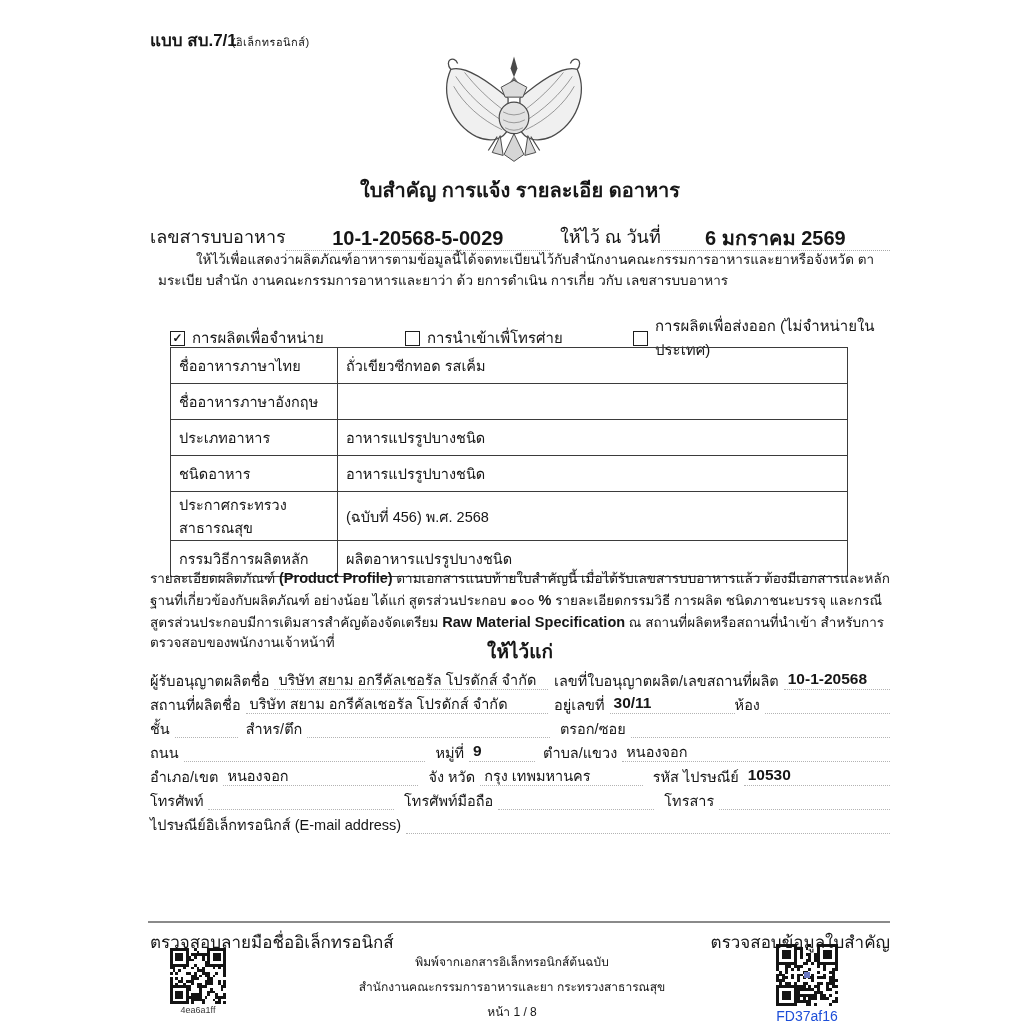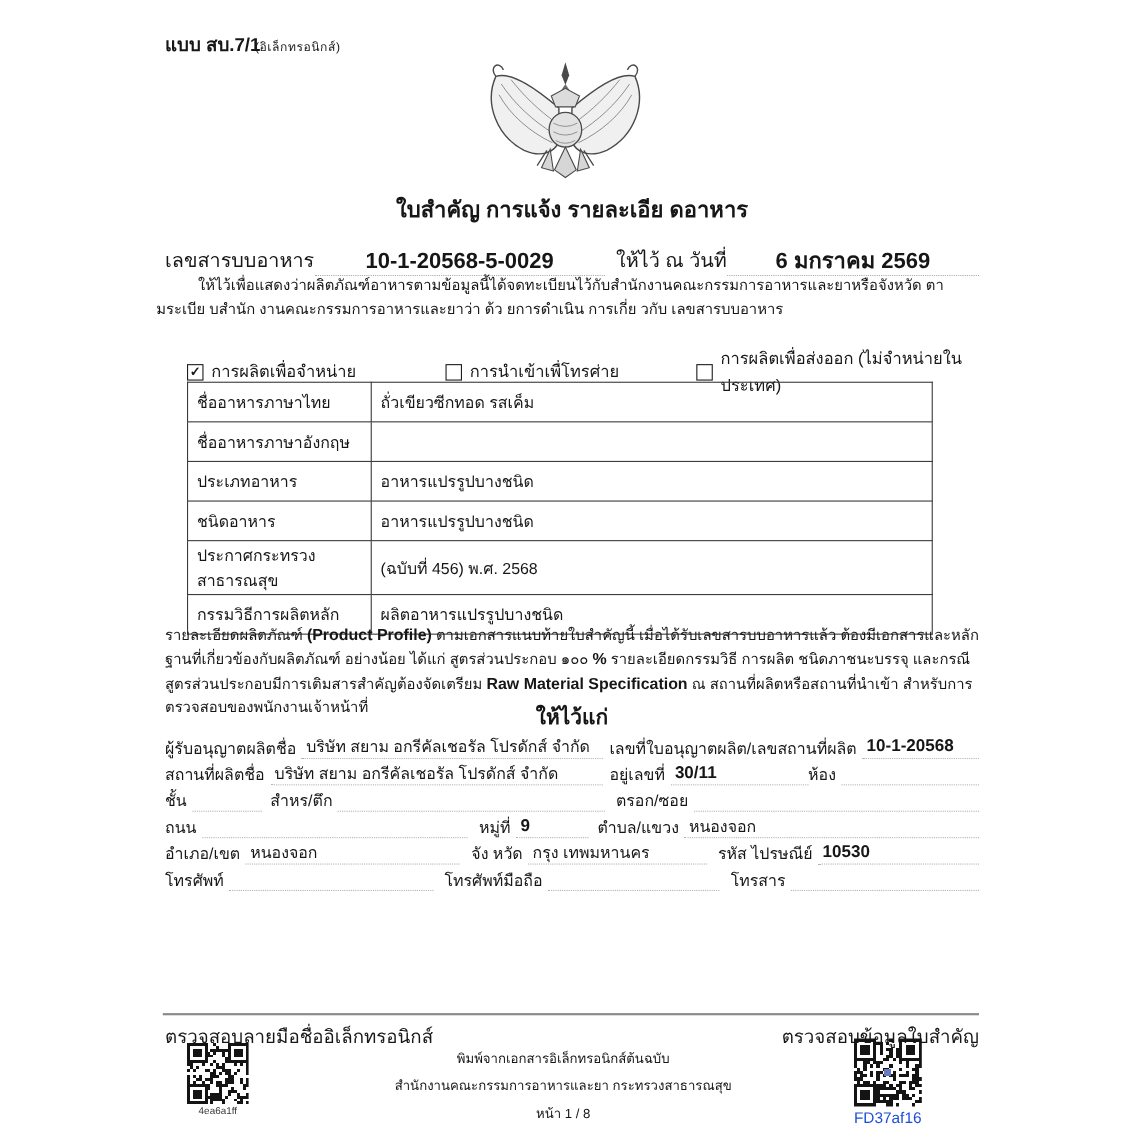--- a/index.html
+++ b/index.html
@@ -16,21 +16,21 @@
   .doc-title{position:absolute;left:150px;top:174px;width:740px;text-align:center;
     font-size:20px;font-weight:600;}
   
   .serial-row{position:absolute;left:150px;top:222px;width:740px;display:flex;align-items:flex-end;text-align:center;}
   .s-left{width:400px;display:flex;align-items:flex-end;}
   .s-right{flex:1;display:flex;align-items:flex-end;margin-left:10px;}
   .s-lbl{font-size:18px;white-space:nowrap;}
   .s-val{flex:1;font-size:20px;font-weight:bold;border-bottom:1.5px dotted #a8a8a8;
     white-space:nowrap;padding:0 2px;line-height:1.15;}
   
-  .intro{position:absolute;left:142px;top:250px;width:748px;font-size:13.5px;line-height:1.55;
+  .intro{position:absolute;left:158px;top:250px;width:748px;font-size:13.5px;line-height:1.55;
     text-indent:38px;}
   .profile{position:absolute;left:150px;top:568px;width:750px;font-size:13.5px;line-height:1.5;}
   .latin-b{font-weight:bold;font-size:14.5px;}
   
   .checkbox-row{position:absolute;left:170px;top:314px;width:712px;display:flex;align-items:center;}
   .cb-item{display:flex;align-items:center;font-size:15px;}
   .cb-item.c1{width:235px;}
   .cb-item.c2{width:228px;}
   .cb-item.c3{flex:1;}
   .cbox{width:13px;height:13px;border:1.6px solid #1d1d1d;margin-right:7px;flex:0 0 auto;
@@ -232,20 +232,24 @@
 
     <div class="frow">
       <span class="lbl">โทรศัพท์</span>
       <span class="blank" style="flex:1.2"></span>
       <span class="lbl" style="margin-left:10px">โทรศัพท์มือถือ</span>
       <span class="blank" style="flex:1"></span>
       <span class="lbl" style="margin-left:10px">โทรสาร</span>
       <span class="blank" style="flex:1.1"></span>
     </div>
 
+    <div class="frow">
+      <span class="lbl">ไปรษณีย์อิเล็กทรอนิกส์ (E-mail address)</span>
+      <span class="blank grow"></span>
+    </div>
 
   </div>
 
   <div class="footer-rule"></div>
 
   <div class="verify-row">
     <span>ตรวจสอบลายมือชื่ออิเล็กทรอนิกส์</span>
     <span>ตรวจสอบข้อมูลใบสำคัญ</span>
   </div>
 

